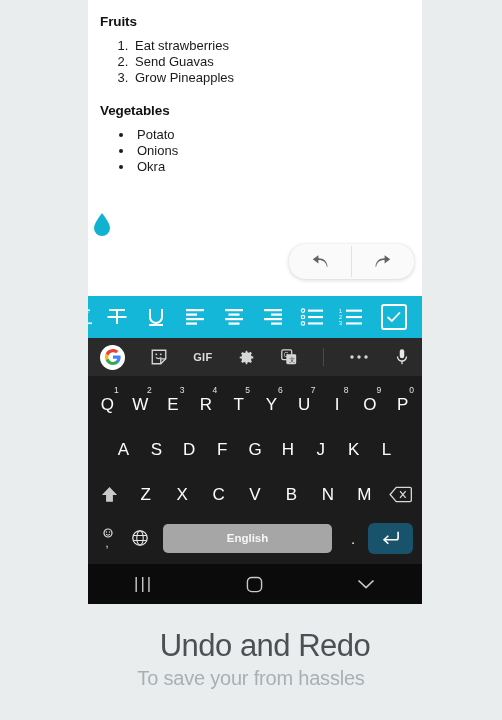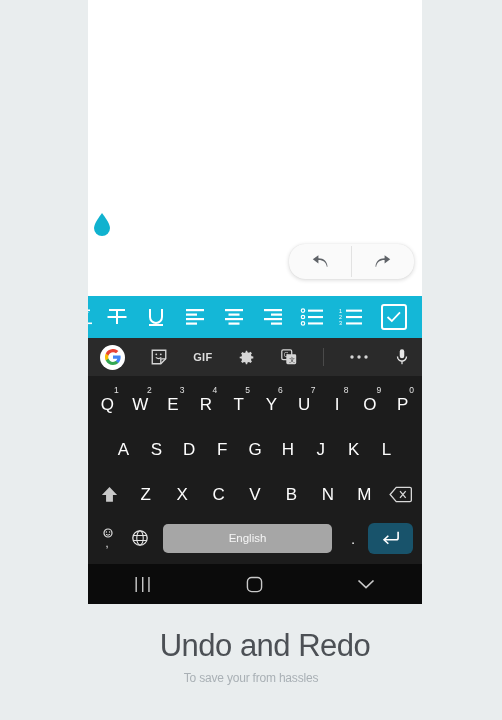--- a/index.html
+++ b/index.html
@@ -178,21 +178,21 @@
   }
   .k-123   { flex: 0 0 46px; font-size: 14.5px; }
   .k-emoji { flex: 0 0 30px; }
   .k-globe { flex: 0 0 34px; }
   .k-space {
     flex: 1 1 auto;
     background: #a6a6a6;
     border-radius: 5px;
     color: #f6f6f6;
     font-size: 11.5px;
-    font-weight: normal;
+    font-weight: bold;
     margin: 0 6px;
     height: 29px;
   }
   .k-period { flex: 0 0 30px; font-size: 15px; }
   .k-enter {
     flex: 0 0 45px;
     background: #18536b;
     border-radius: 6px;
     height: 31px;
     margin-right: 4px;
@@ -219,32 +219,46 @@
   }
   .cap-title {
     font-size: 31px;
     color: #4c5055;
     letter-spacing: -0.5px;
     font-weight: normal;
     line-height: 36px;
     padding-left: 28px;
   }
   .cap-sub {
-    font-size: 12px;
+    font-size: 20px;
     color: #a9b0b5;
     letter-spacing: -0.2px;
     line-height: 24px;
     margin-top: 2px;
   }
 </style>
 </head>
 <body>
 
 <div class="phone">
 
+  <div class="doc">
+    <div class="doc-heading">Fruits</div>
+    <ol class="doc-list">
+      <li>Eat strawberries</li>
+      <li>Send Guavas</li>
+      <li>Grow Pineapples</li>
+    </ol>
+    <div class="doc-heading second">Vegetables</div>
+    <ul class="doc-list">
+      <li>Potato</li>
+      <li>Onions</li>
+      <li>Okra</li>
+    </ul>
+  </div>
 
   <div class="droplet">
     <svg width="20" height="24" viewBox="0 0 20 24">
       <path d="M10 1 C10 1 18 11 18 16 A8 8 0 0 1 2 16 C2 11 10 1 10 1 Z" fill="#10b2cf"></path>
     </svg>
   </div>
 
   <div class="undo-redo">
     <div class="ur-btn">
       <svg width="20" height="16" viewBox="0 0 24 20">

